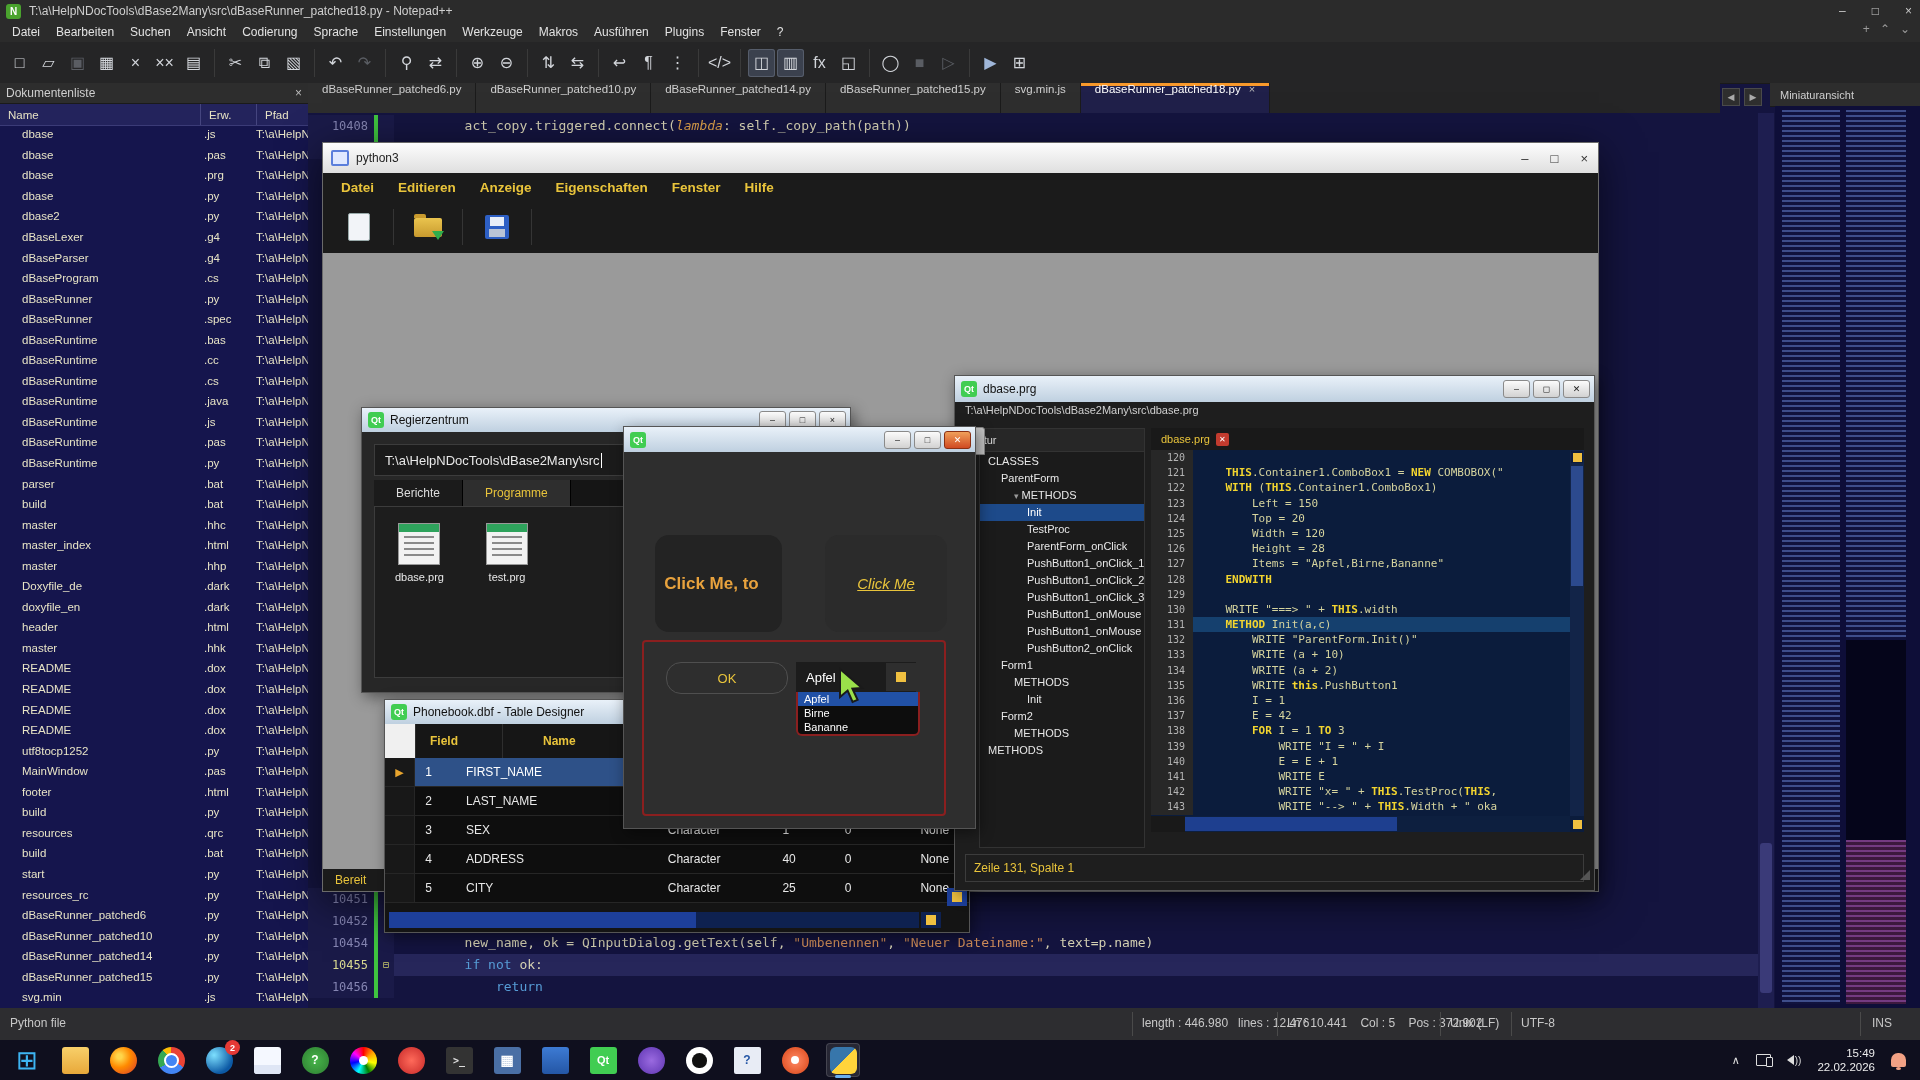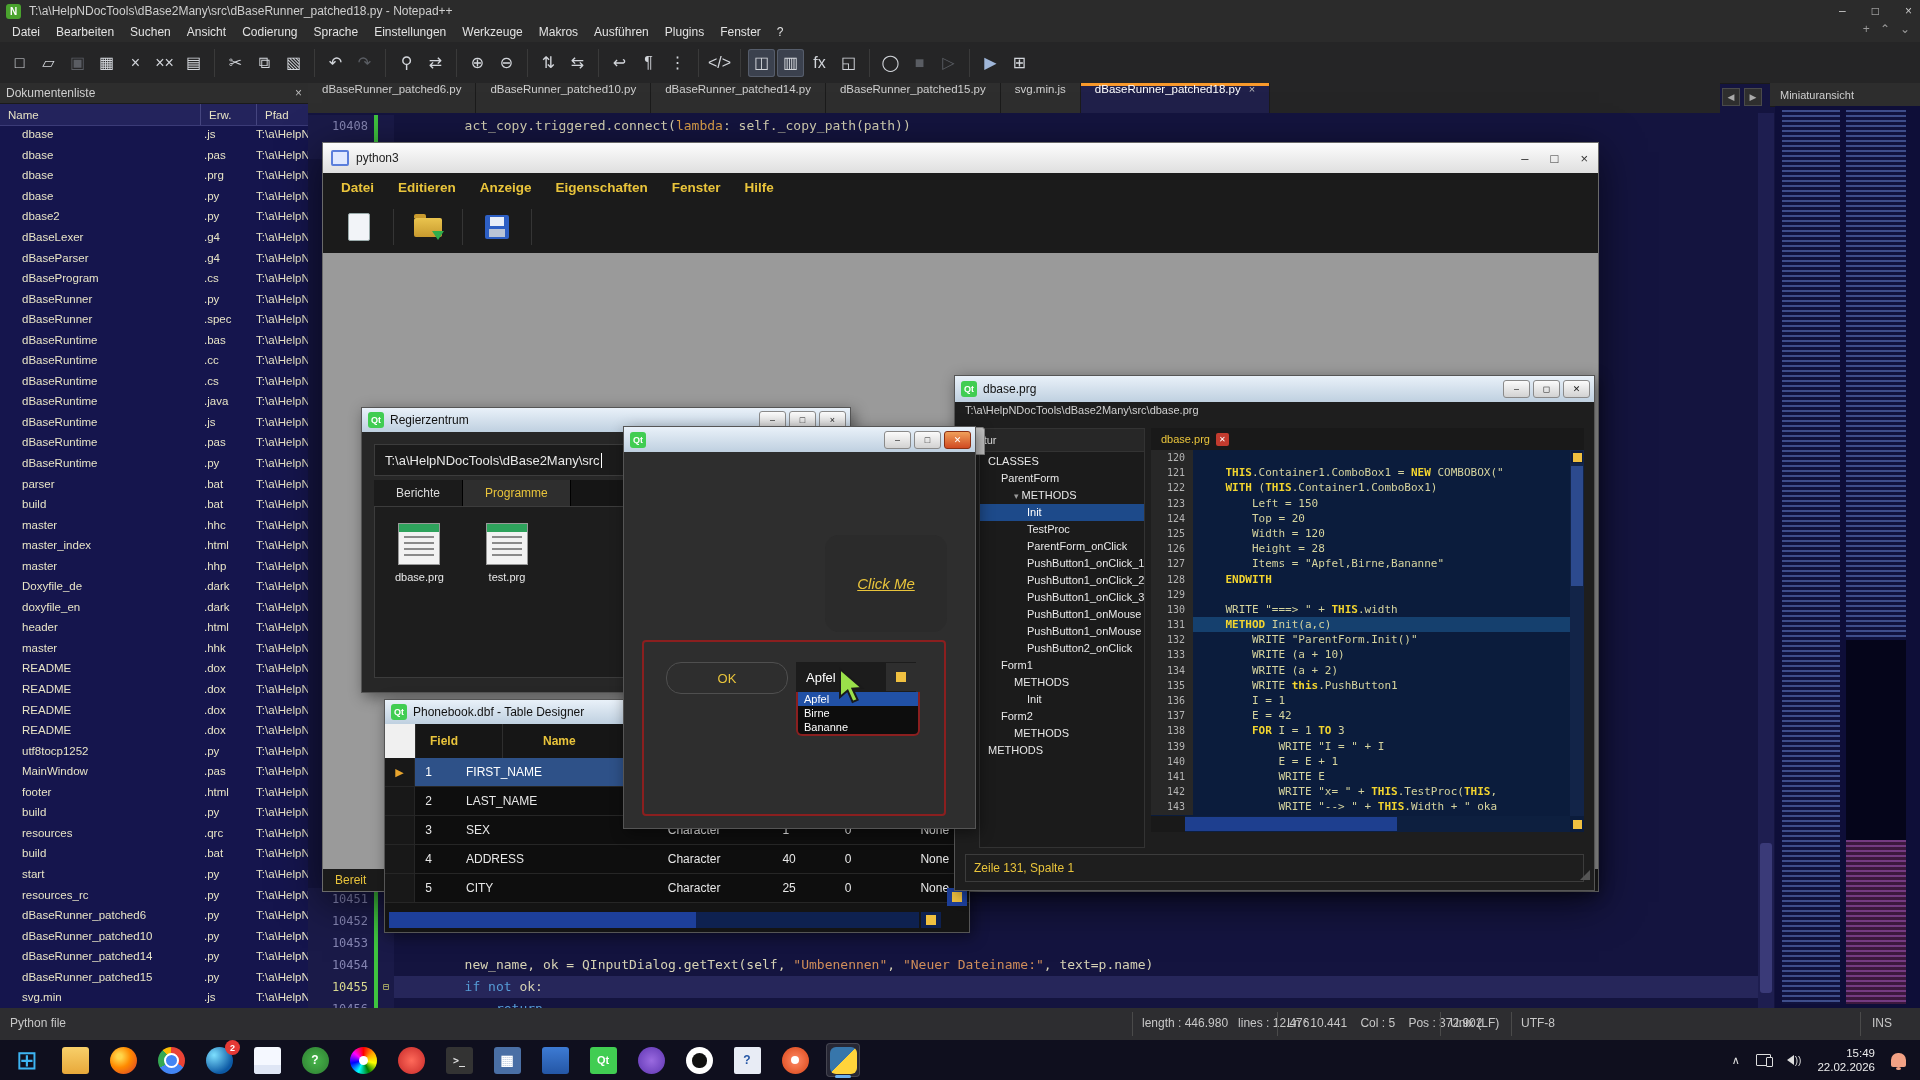--- a/index.html
+++ b/index.html
@@ -62,21 +62,21 @@
   .crow.cur{background:#26265a;}
   .bm{width:14px;background:#1a1a48;}
   .ln{width:46px;text-align:right;padding-right:6px;color:#8585b2;background:#1a1a48;font-size:12px;}
   .crow.cur .ln{color:#d8d890;}
   .chg{width:4px;}
   .chg.on{background:#3fc43f;}
   .fm{width:16px;background:#1a1a48;color:#c8c86a;font-size:10px;text-align:center;line-height:22px;}
   .cx{white-space:pre;padding-left:8px;}
   .tk-d{color:#d6d2b4;}
   .tk-kw{color:#569cd6;}
-  .tk-kw2{color:#dca04a;}
+  .tk-kw2{color:#dca04a;font-style:italic;}
   .tk-str{color:#d08d5a;}
 
   
   #edsb{left:1758px;top:113px;width:16px;height:895px;background:#1e1e50;}
   #edsb .h{position:absolute;left:2px;right:2px;top:730px;height:150px;background:#3a3a78;border-radius:3px;}
   #map-head{left:1770px;top:83px;right:0;height:23px;background:#2d2d2d;color:#cfcfcf;font-size:11px;
             display:flex;align-items:center;padding-left:10px;border-bottom:1px solid #1a1a1a;}
   #map{left:1775px;top:106px;width:145px;height:902px;background:#0e0e38;}
   .mapA{position:absolute;left:7px;top:4px;bottom:4px;width:58px;
         background:repeating-linear-gradient(to bottom,rgba(110,140,220,.5) 0 2px,rgba(30,40,90,.15) 2px 5px);}
@@ -663,27 +663,20 @@
           <span class="chg on"></span>
           <span class="fm"></span>
           <span class="cx"><span class="tk-d">            self.refresh()</span></span>
         </div>
         <div class="crow">
           <span class="bm"></span>
           <span class="ln">10452</span>
           <span class="chg on"></span>
           <span class="fm"></span>
           <span class="cx"><span class="tk-kw">            return</span></span>
-        </div>
-        <div class="crow">
-          <span class="bm"></span>
-          <span class="ln">10453</span>
-          <span class="chg on"></span>
-          <span class="fm"></span>
-          <span class="cx"></span>
         </div>
         <div class="crow">
           <span class="bm"></span>
           <span class="ln">10454</span>
           <span class="chg on"></span>
           <span class="fm"></span>
           <span class="cx"><span class="tk-d">        new_name, ok = QInputDialog.getText(self, </span><span class="tk-str">"Umbenennen"</span><span class="tk-d">, </span><span class="tk-str">"Neuer Dateiname:"</span><span class="tk-d">, text=p.name)</span></span>
         </div>
         <div class="crow cur">
           <span class="bm"></span>
@@ -1031,20 +1024,23 @@
 
       <div class="qwin" id="qdlg">
         <div class="qtitle">
           <span class="qt-logo">Qt</span>
           <span class="wbtns">
             <span class="wbtn">–</span>
             <span class="wbtn">□</span>
             <span class="wbtn red">✕</span>
           </span>
         </div>
+        <div class="btn1">
+          <span>Click Me, to</span>
+        </div>
         <div class="btn2">
           <span>Click Me</span>
         </div>
         <div id="grp">
           <div id="ok-btn">OK</div>
           <div id="combo">
             <span id="combo-val">Apfel</span>
             <span id="combo-btn">
                 <span class="ysq"></span>
               </span>

